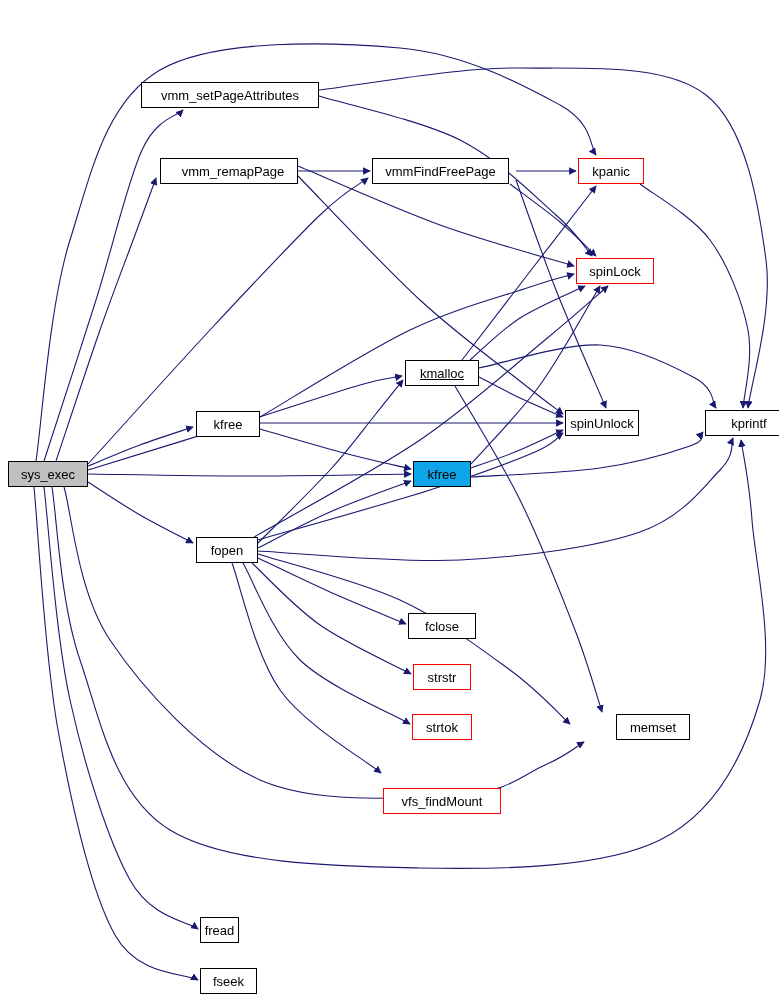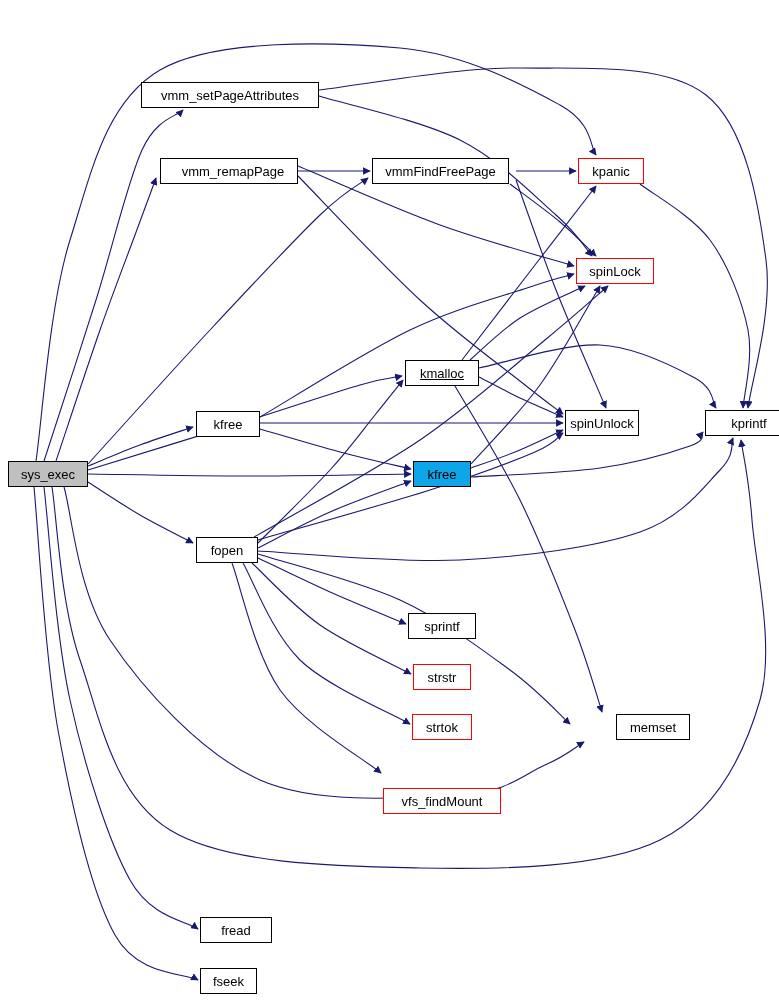--- a/index.html
+++ b/index.html
@@ -78,21 +78,21 @@
       <div class="node" style="left: 372px; top: 158px; width: 137px; height: 26px; background: rgb(255, 255, 255); border-color: rgb(0, 0, 0);">vmmFindFreePage</div>
       <div class="node" style="left: 578px; top: 158px; width: 66px; height: 26px; background: rgb(255, 255, 255); border-color: rgb(255, 0, 0);">kpanic</div>
       <div class="node" style="left: 576px; top: 258px; width: 78px; height: 26px; background: rgb(255, 255, 255); border-color: rgb(255, 0, 0);">spinLock</div>
       <div class="node" style="left: 405px; top: 360px; width: 74px; height: 26px; background: rgb(255, 255, 255); border-color: rgb(0, 0, 0); text-decoration: underline;">kmalloc</div>
       <div class="node" style="left: 196px; top: 411px; width: 64px; height: 26px; background: rgb(255, 255, 255); border-color: rgb(0, 0, 0);">kfree</div>
       <div class="node" style="left: 565px; top: 410px; width: 74px; height: 26px; background: rgb(255, 255, 255); border-color: rgb(0, 0, 0);">spinUnlock</div>
       <div class="node" style="left: 705px; top: 410px; width: 88px; height: 26px; background: rgb(255, 255, 255); border-color: rgb(0, 0, 0);">kprintf</div>
       <div class="node" style="left: 8px; top: 461px; width: 80px; height: 26px; background: rgb(191, 191, 191); border-color: rgb(0, 0, 0);">sys_exec</div>
       <div class="node" style="left: 413px; top: 461px; width: 58px; height: 26px; background: #0ea5e9; border-color: rgb(0, 0, 0);">kfree</div>
       <div class="node" style="left: 196px; top: 537px; width: 62px; height: 26px; background: rgb(255, 255, 255); border-color: rgb(0, 0, 0);">fopen</div>
-      <div class="node" style="left: 408px; top: 613px; width: 68px; height: 26px; background: rgb(255, 255, 255); border-color: rgb(0, 0, 0);">sprintf</div>
+      <div class="node" style="left: 408px; top: 613px; width: 68px; height: 26px; background: rgb(255, 255, 255); border-color: rgb(0, 0, 0);">fclose</div>
       <div class="node" style="left: 413px; top: 664px; width: 58px; height: 26px; background: rgb(255, 255, 255); border-color: rgb(255, 0, 0);">strstr</div>
       <div class="node" style="left: 412px; top: 714px; width: 60px; height: 26px; background: rgb(255, 255, 255); border-color: rgb(255, 0, 0);">strtok</div>
       <div class="node" style="left: 572px; top: 714px; width: 74px; height: 26px; background: rgb(255, 255, 255); border-color: rgb(0, 0, 0); margin-left: 44px;">memset</div>
       <div class="node" style="left: 383px; top: 764px; width: 118px; height: 26px; background: rgb(255, 255, 255); border-color: rgb(255, 0, 0); margin-top: 24px;">vfs_findMount</div>
-      <div class="node" style="left: 200px; top: 917px; width: 72px; height: 26px; background: rgb(255, 255, 255); border-color: rgb(0, 0, 0);">fread</div>
+      <div class="node" style="left: 200px; top: 917px; width: 39px; height: 26px; background: rgb(255, 255, 255); border-color: rgb(0, 0, 0);">fread</div>
       <div class="node" style="left: 200px; top: 968px; width: 57px; height: 26px; background: rgb(255, 255, 255); border-color: rgb(0, 0, 0);">fseek</div>
     </div>
 </div>
 
 </body></html>

